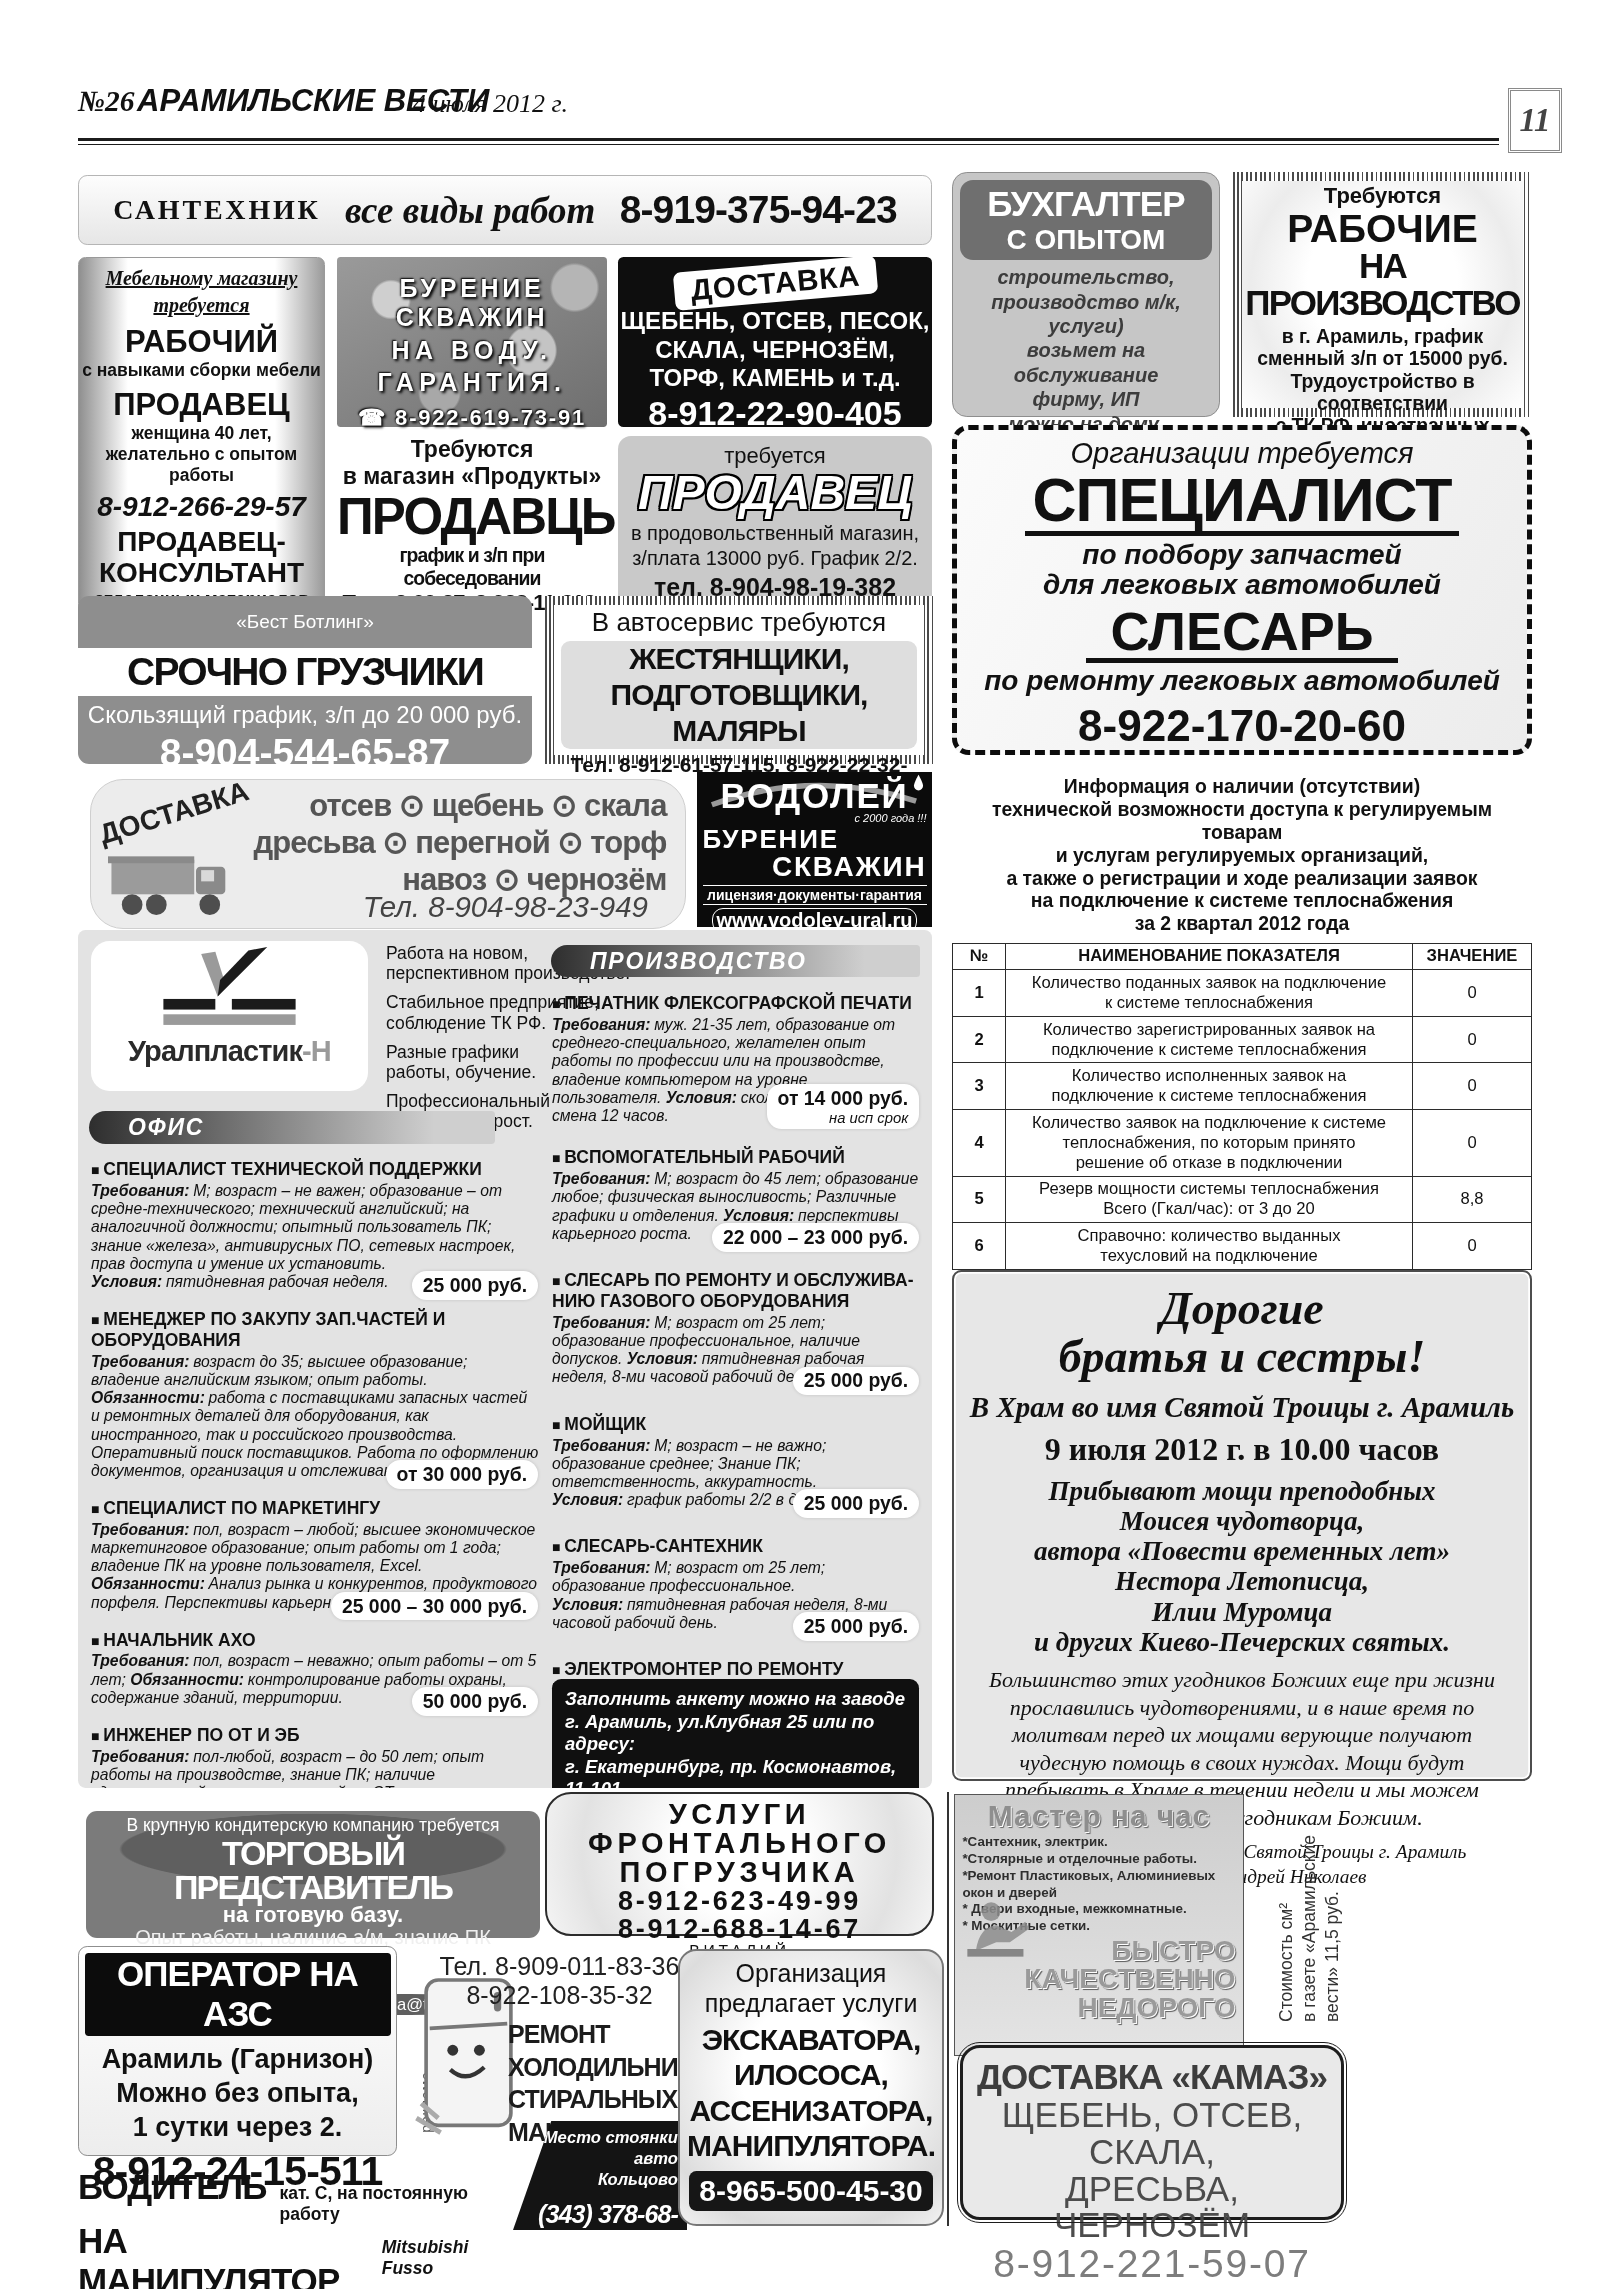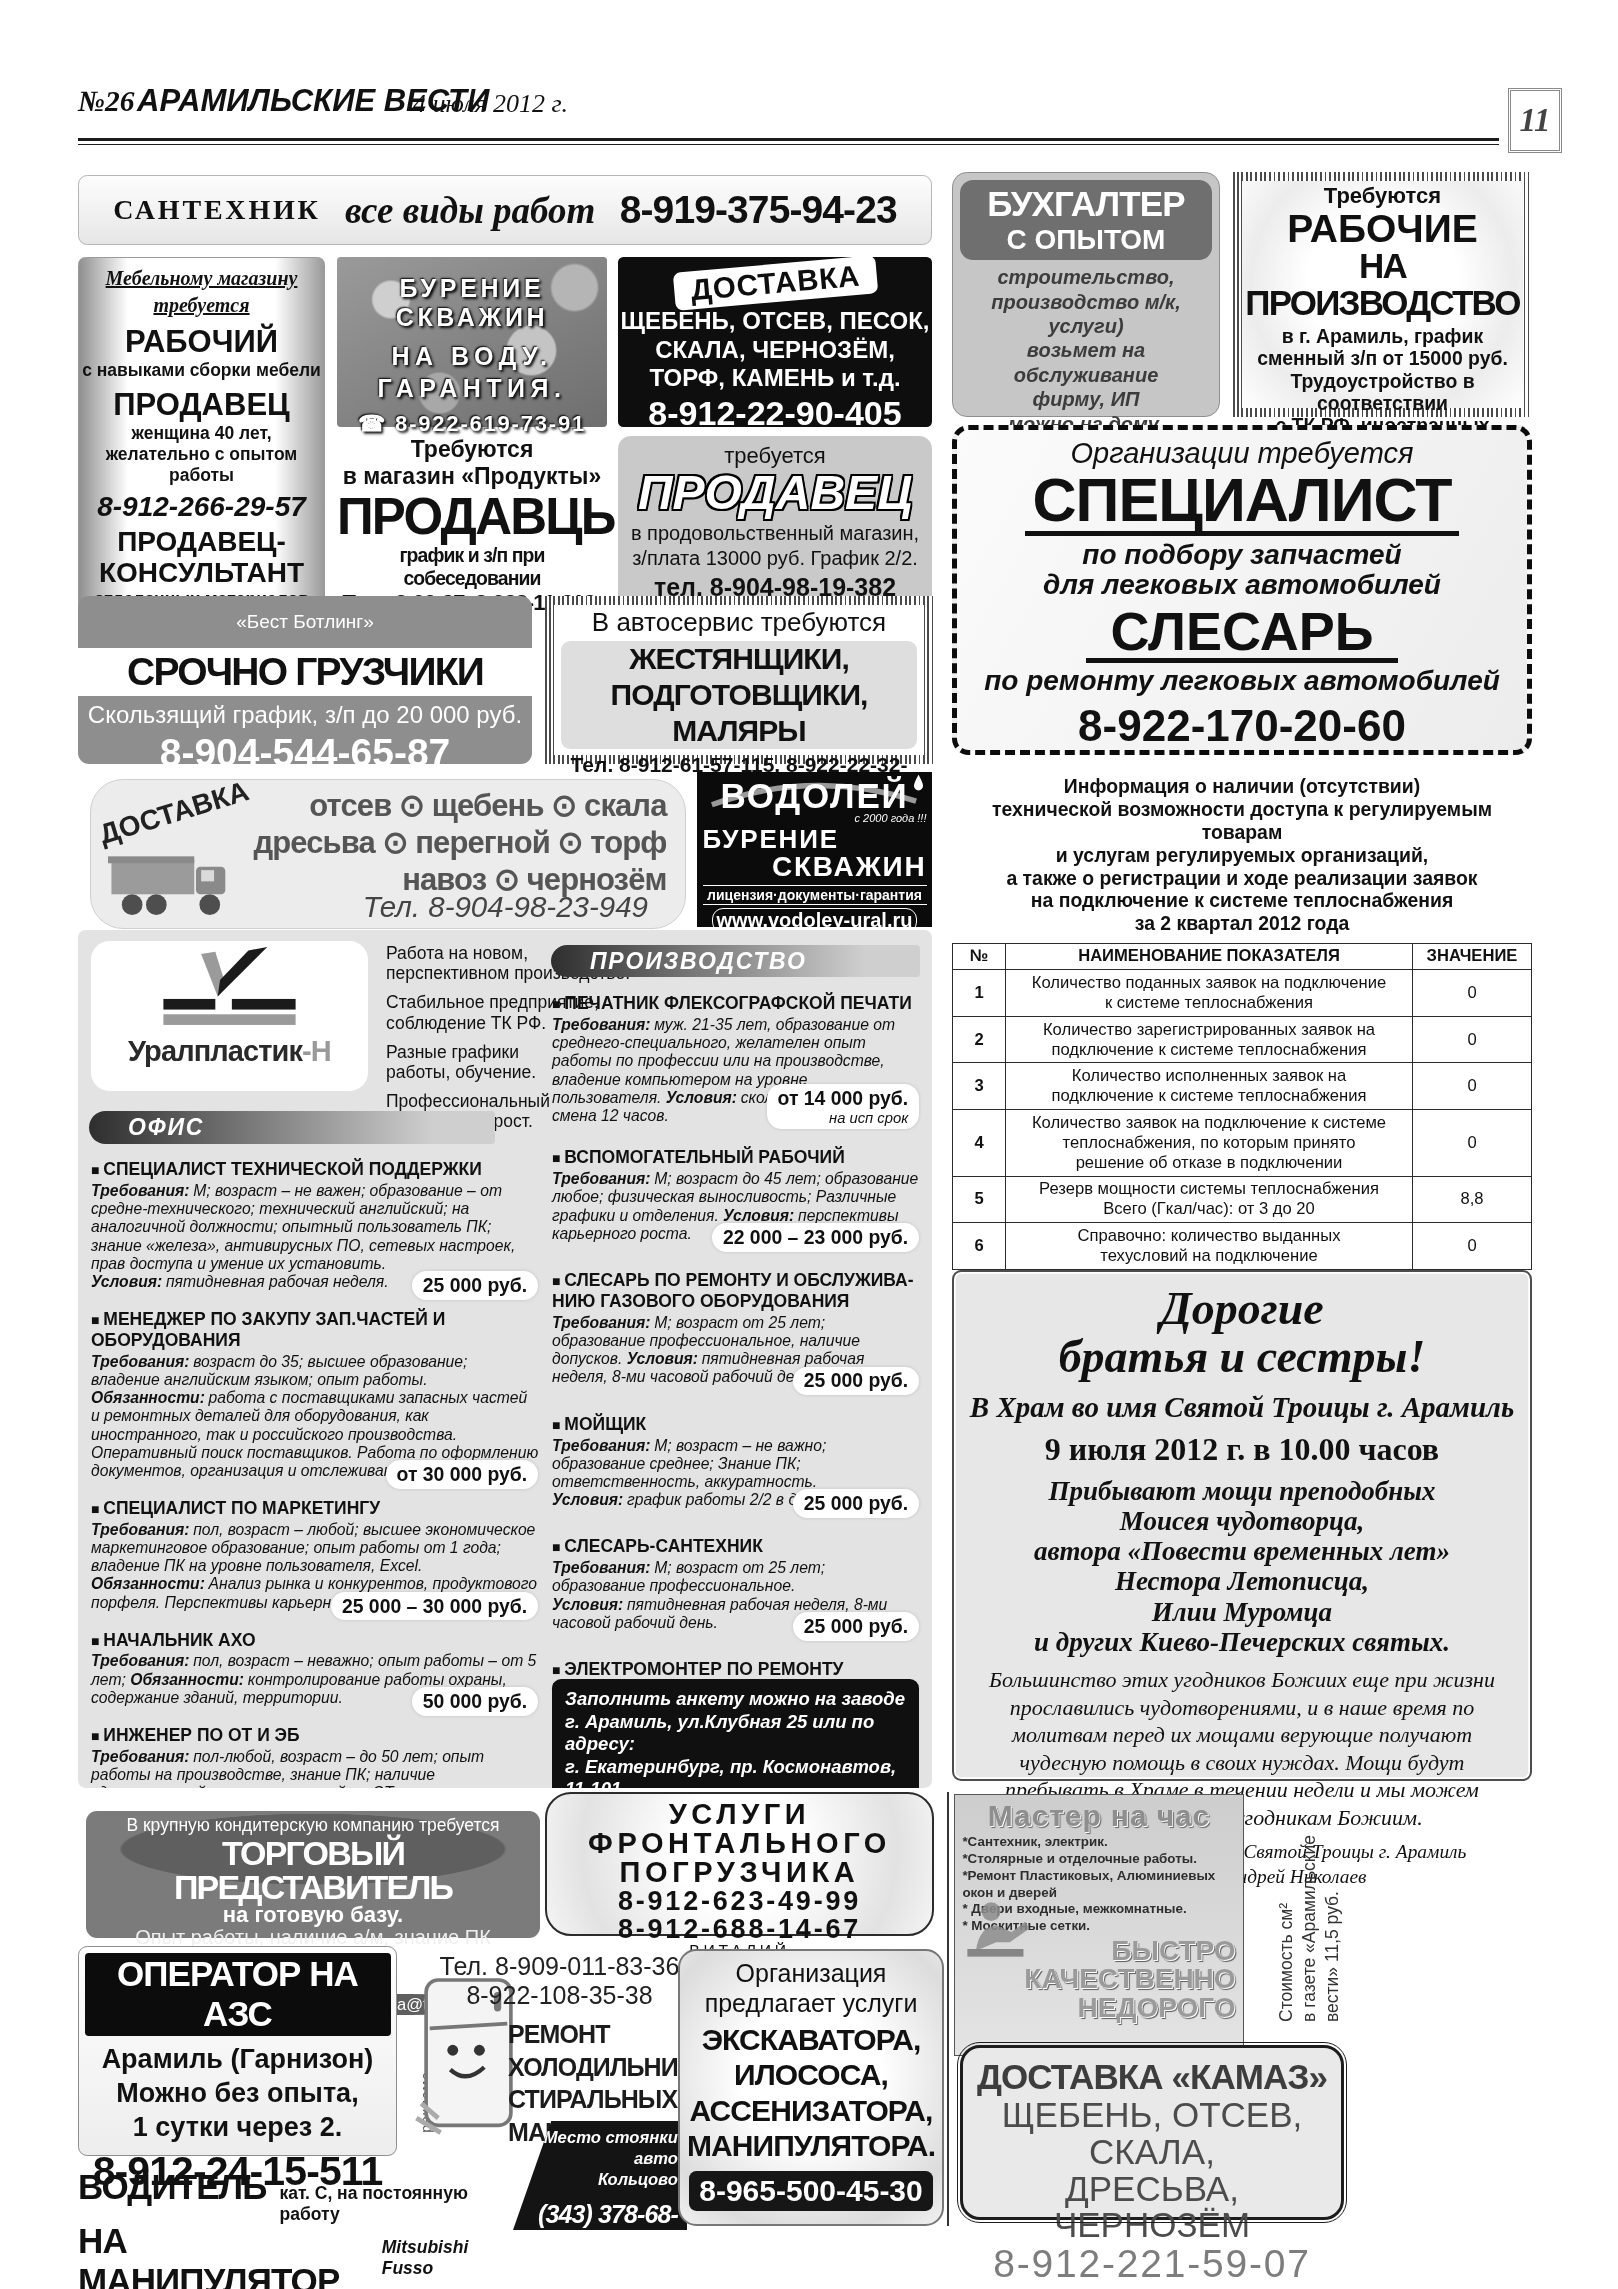--- a/index.html
+++ b/index.html
@@ -72,21 +72,21 @@
 </div>
 
 <div class="abs c" style="left:337px;top:257px;width:270px;height:170px;border-radius:3.7px;padding-top:16.6px;box-sizing:border-box;
             color:#fff;font-weight:bold;text-shadow:1.8px 1.8px 2.8px #000,-0.9px -0.9px 1.8px #000;
             background:radial-gradient(circle at 20% 25%,#cfcfcf 0 7%,transparent 8%),
                        radial-gradient(circle at 72% 55%,#c4c4c4 0 11%,transparent 12%),
                        radial-gradient(circle at 38% 80%,#a8a8a8 0 9%,transparent 10%),
                        radial-gradient(circle at 88% 18%,#b5b5b5 0 8%,transparent 9%),
                        linear-gradient(150deg,#9a9a9a,#6e6e6e)">
   <div style="font-size:25px;letter-spacing:3.7px">БУРЕНИЕ СКВАЖИН</div>
-  <div style="font-size:25px;letter-spacing:5.5px;margin-top:10px">НА ВОДУ.</div>
+  <div style="font-size:25px;letter-spacing:5.5px;margin-top:4px">НА ВОДУ.</div>
   <div style="font-size:25px;letter-spacing:5.5px;margin-top:3.7px">ГАРАНТИЯ.</div>
   <div style="margin-top:7.4px;font-size:22px;letter-spacing:1.8px">
     <span>☎</span>
     <span>8-922-619-73-91</span>
   </div>
 </div>
 
 <div class="abs c" style="left:618px;top:257px;width:314px;height:170px;background:#0e0e0e;border-radius:5.5px;
             color:#fff;padding-top:7.4px;box-sizing:border-box">
   <div style="display:inline-block;background:#fff;color:#0e0e0e;font-weight:bold;font-size:29.5px;
@@ -481,21 +481,21 @@
     <rect x="10" y="6" width="70" height="120" rx="10" fill="#f4f4f4" stroke="#777" stroke-width="3"></rect>
     <line x1="13" y1="46" x2="77" y2="42" stroke="#777" stroke-width="3"></line>
     <circle cx="32" cy="64" r="4.5" fill="#333"></circle>
       <circle cx="54" cy="64" r="4.5" fill="#333"></circle>
     <path d="M30 80 Q43 92 58 78" stroke="#333" stroke-width="3.5" fill="none"></path>
     <rect x="66" y="16" width="6" height="16" rx="3" fill="#777"></rect>
     <path d="M2 120 L22 132 M6 108 L20 120" stroke="#aaa" stroke-width="4"></path>
   </svg>
   <div class="c" style="position:absolute;left:35px;top:5.5px;width:251px">
     <div style="font-size:25px;color:#222">Тел. 8-909-011-83-36</div>
-    <div style="font-size:25px;color:#222">8-922-108-35-38</div>
+    <div style="font-size:25px;color:#222">8-922-108-35-32</div>
   </div>
   <div class="b pre" style="position:absolute;left:109px;top:72px;width:179px;text-align:left;font-size:25px;
               letter-spacing:-0.9px;line-height:1.3;color:#1c1c1c">РЕМОНТ
 ХОЛОДИЛЬНИКОВ
 СТИРАЛЬНЫХ МАШИН</div>
   <div style="position:absolute;left:114px;top:175px;width:174px;height:109px;background:#141414;color:#fff;
               clip-path:polygon(0 100%,22% 0,100% 0,100% 100%);text-align:right;padding:7.4px 9.2px 0 0;box-sizing:border-box">
     <div class="b it pre" style="font-size:16.6px;line-height:1.25">Место стоянки авто
 Кольцово</div>
     <div class="b it" style="font-size:25px;margin-top:9.2px;letter-spacing:-0.9px">(343) 378-68-47</div>

